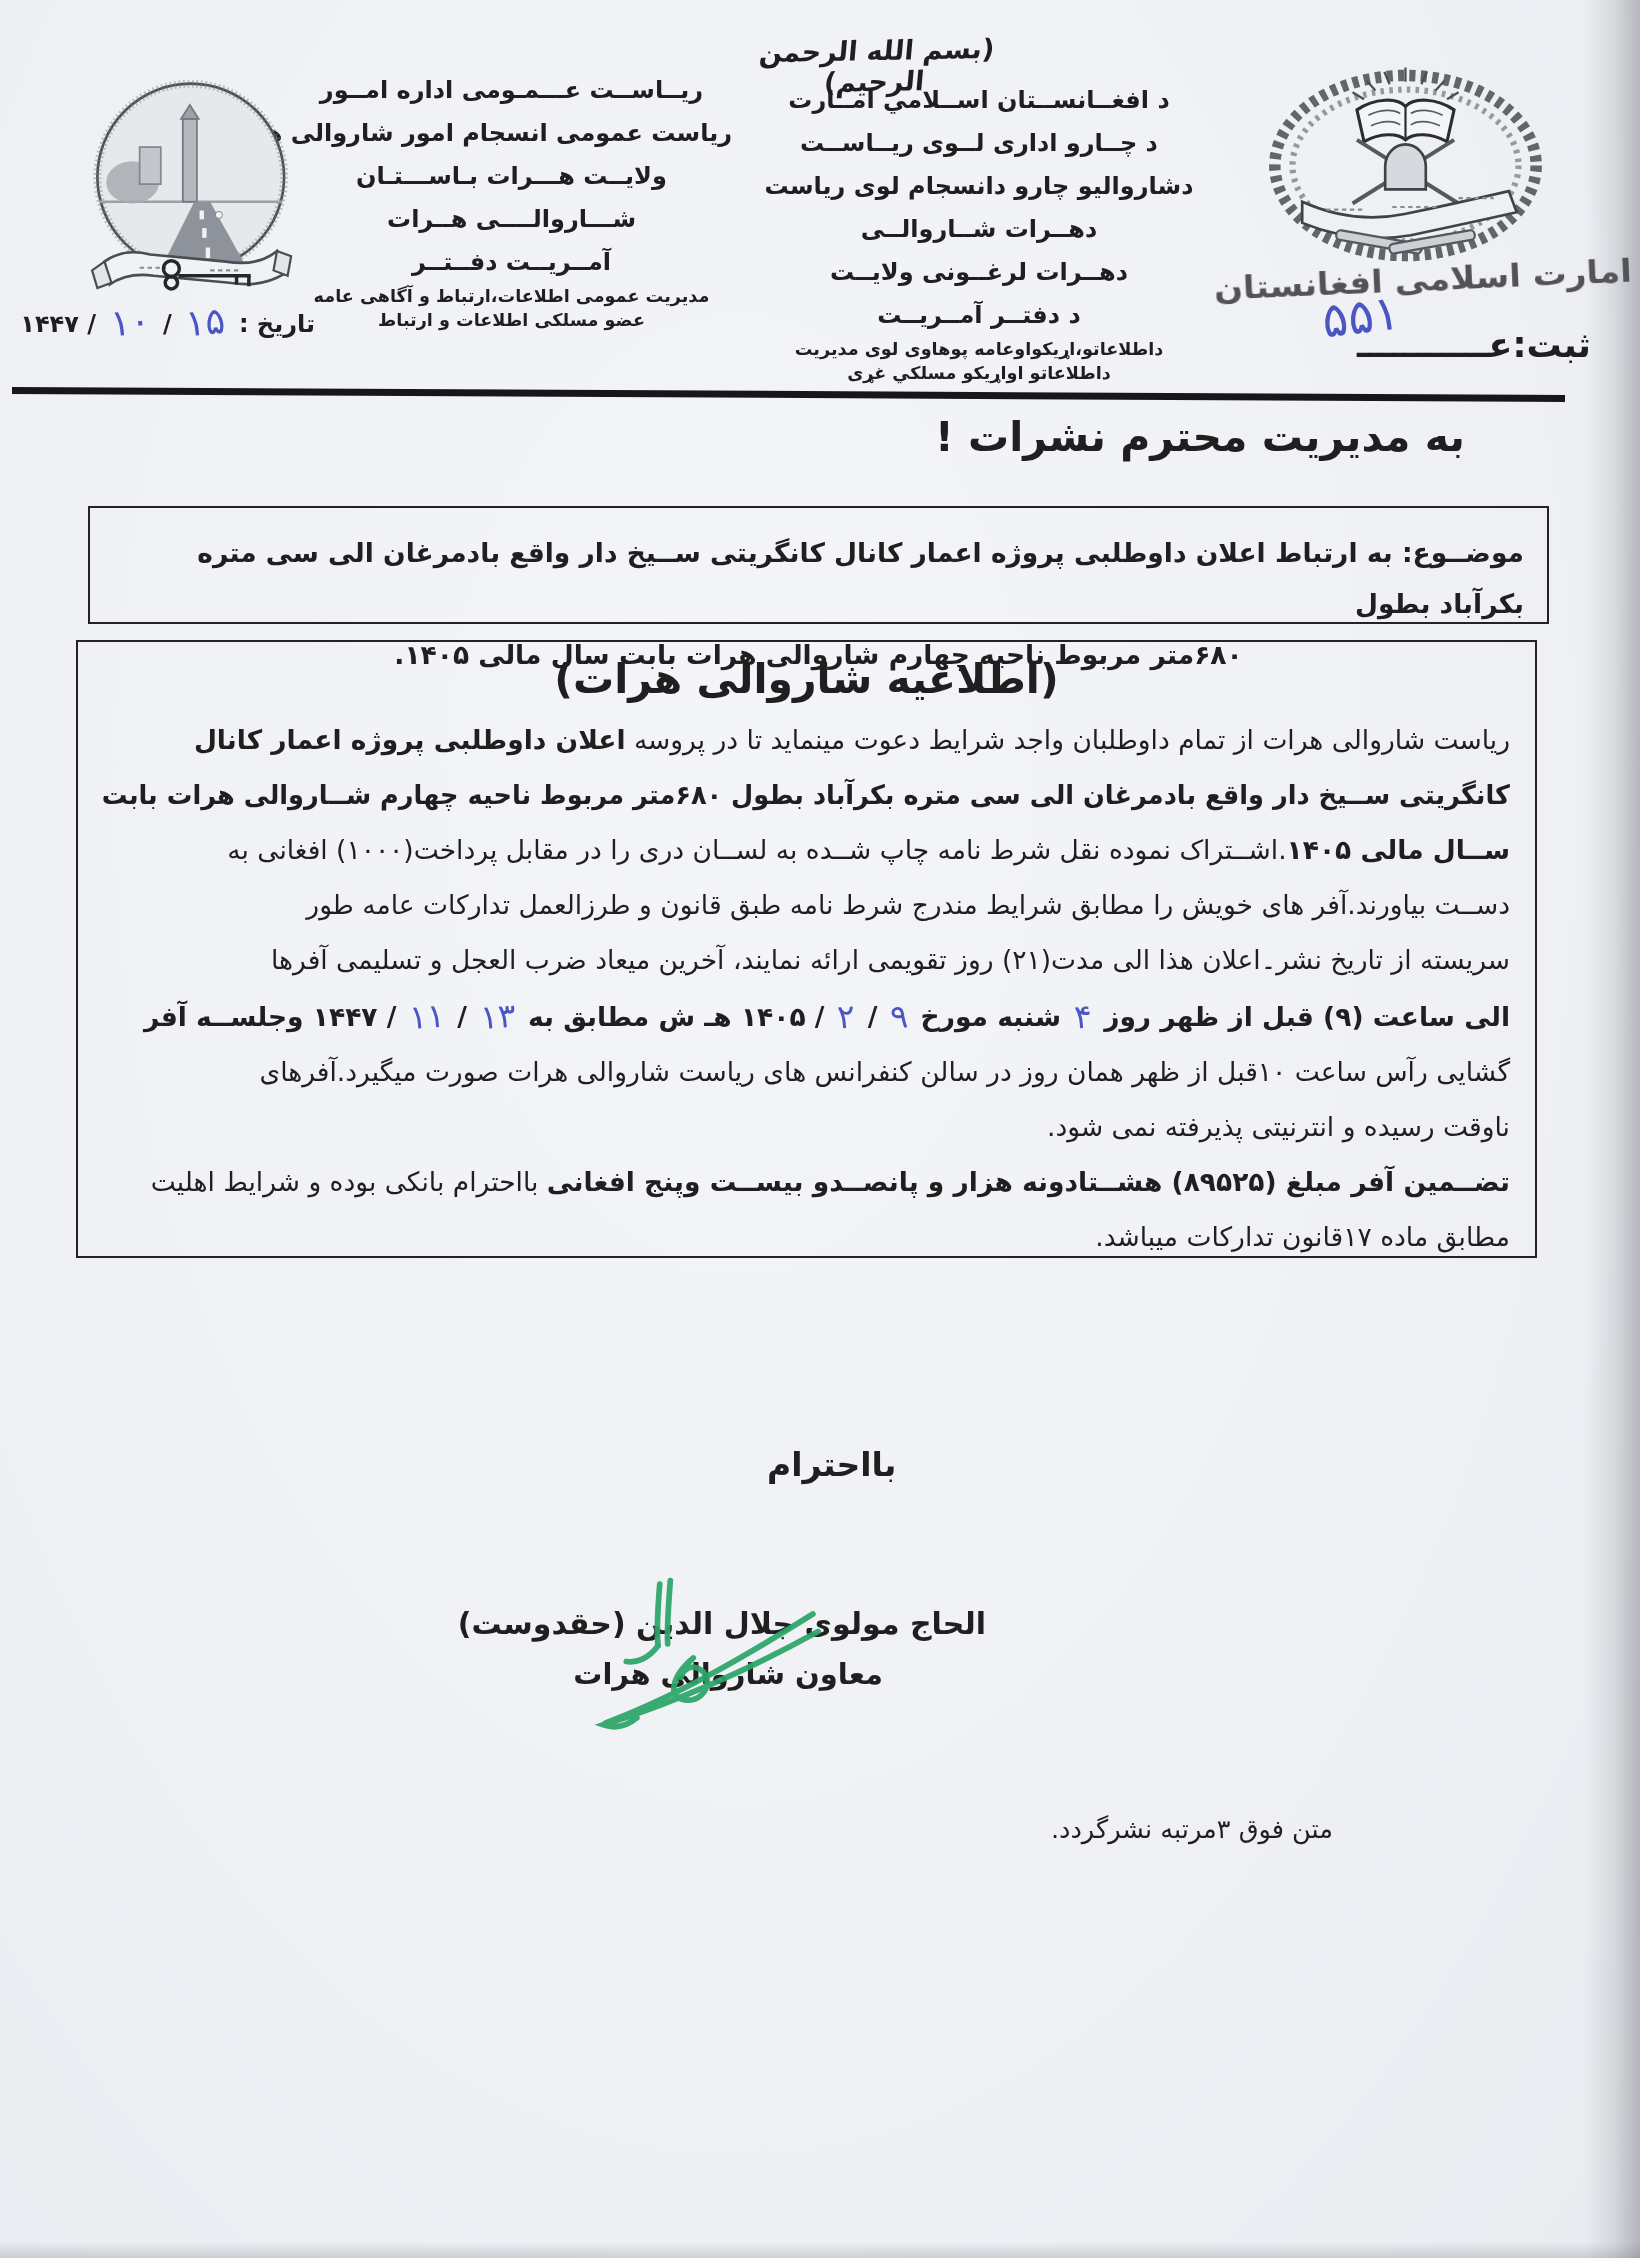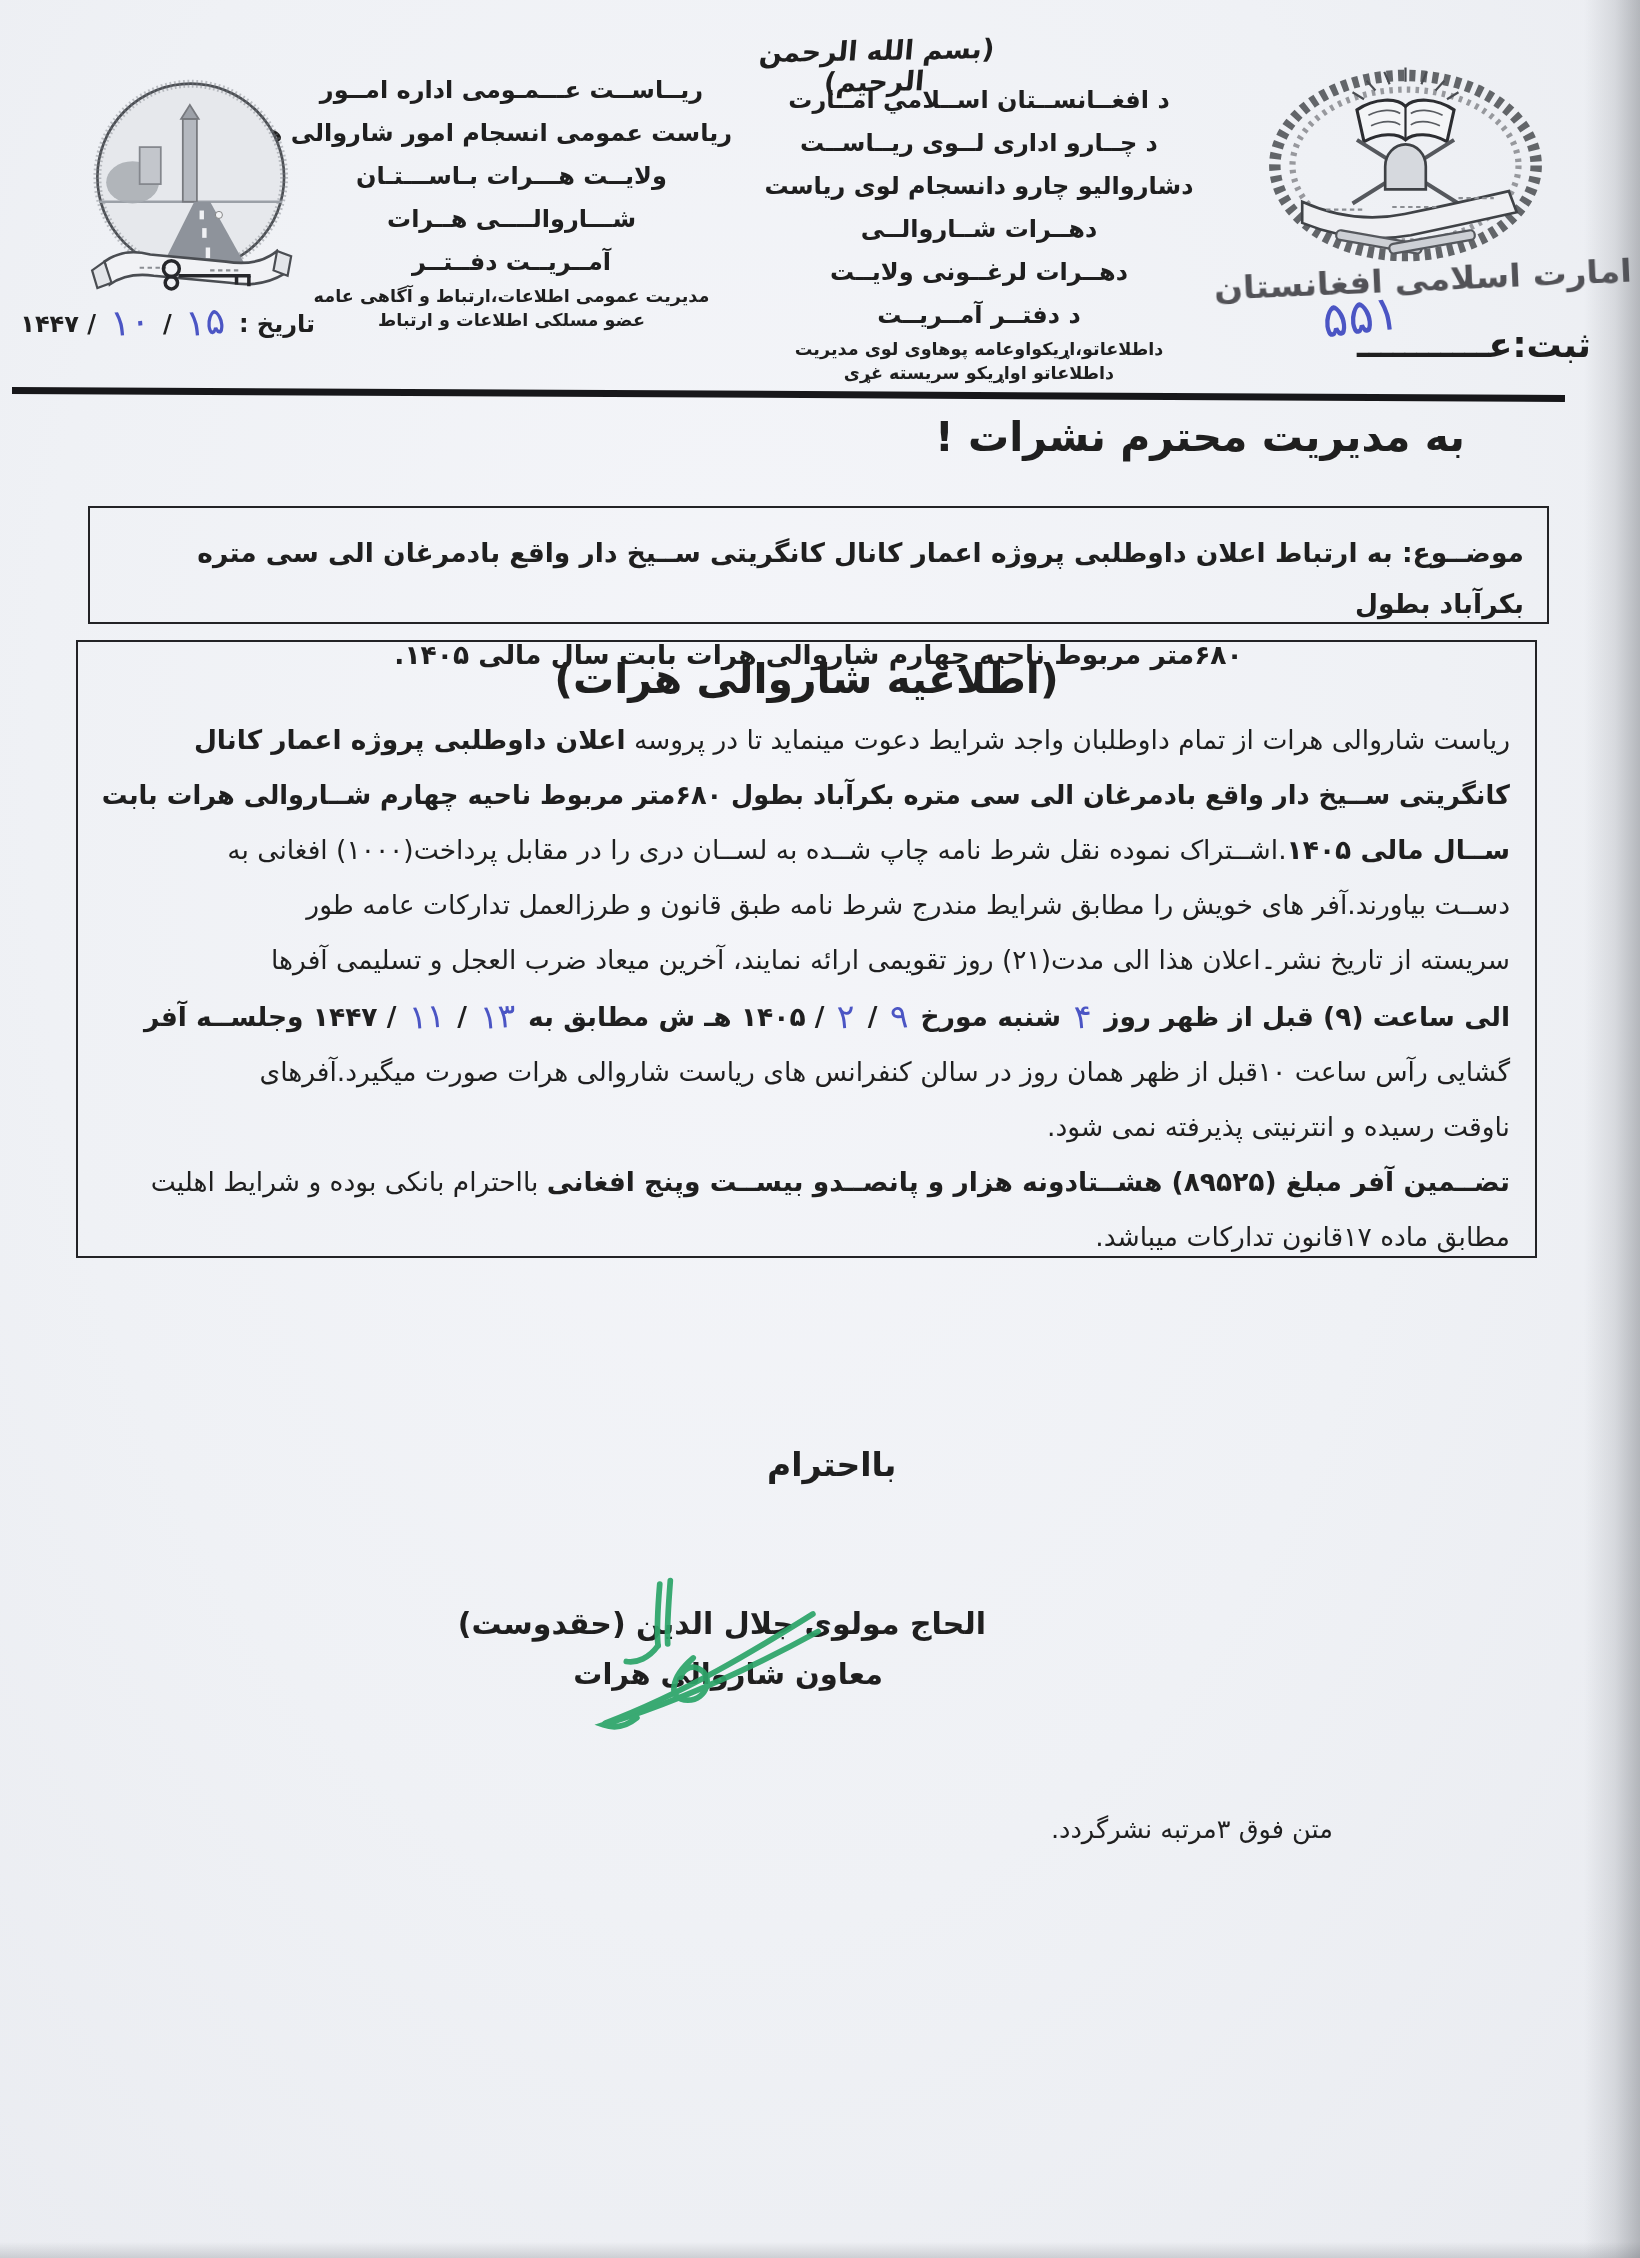--- a/index.html
+++ b/index.html
@@ -81,21 +81,21 @@
   </div>
 
   <div class="abs hdr-col hdr-right">
     <div>د افغــانســتان اســلامي امــارت</div>
     <div>د چــارو اداری لــوی ریــاســت</div>
     <div>دشاروالیو چارو دانسجام لوی ریاست</div>
     <div>دهــرات شــاروالــی</div>
     <div>دهــرات لرغــونی ولایــت</div>
     <div>د دفتــر آمــریــت</div>
     <div class="hdr-sub">داطلاعاتو،اړیکواوعامه پوهاوی لوی مدیریت</div>
-    <div class="hdr-sub">داطلاعاتو اواړیکو سریسته غړی</div>
+    <div class="hdr-sub">داطلاعاتو اواړیکو مسلکي غړی</div>
   </div>
 
   <svg class="abs emblem-left" width="229" height="221" viewBox="0 0 260 250">
     <circle cx="128" cy="112" r="106" fill="#e6e8ec" stroke="#4a4d52" stroke-width="3"></circle>
     <circle cx="128" cy="112" r="106" fill="none" stroke="#7b7e84" stroke-width="9" stroke-dasharray="2 3" opacity=".45"></circle>
     <path d="M24 140 H232" stroke="#9ba0a7" stroke-width="3"></path>
     <ellipse cx="62" cy="118" rx="30" ry="24" fill="#a7abb2" opacity=".85"></ellipse>
     <rect x="70" y="78" width="24" height="42" fill="#c3c6cc" stroke="#84878d" stroke-width="2"></rect>
     <rect x="119" y="46" width="16" height="94" fill="#b4b8bf" stroke="#77797e" stroke-width="2"></rect>
     <path d="M117 46 L127 30 L137 46 Z" fill="#9da1a8" stroke="#77797e" stroke-width="2"></path>

